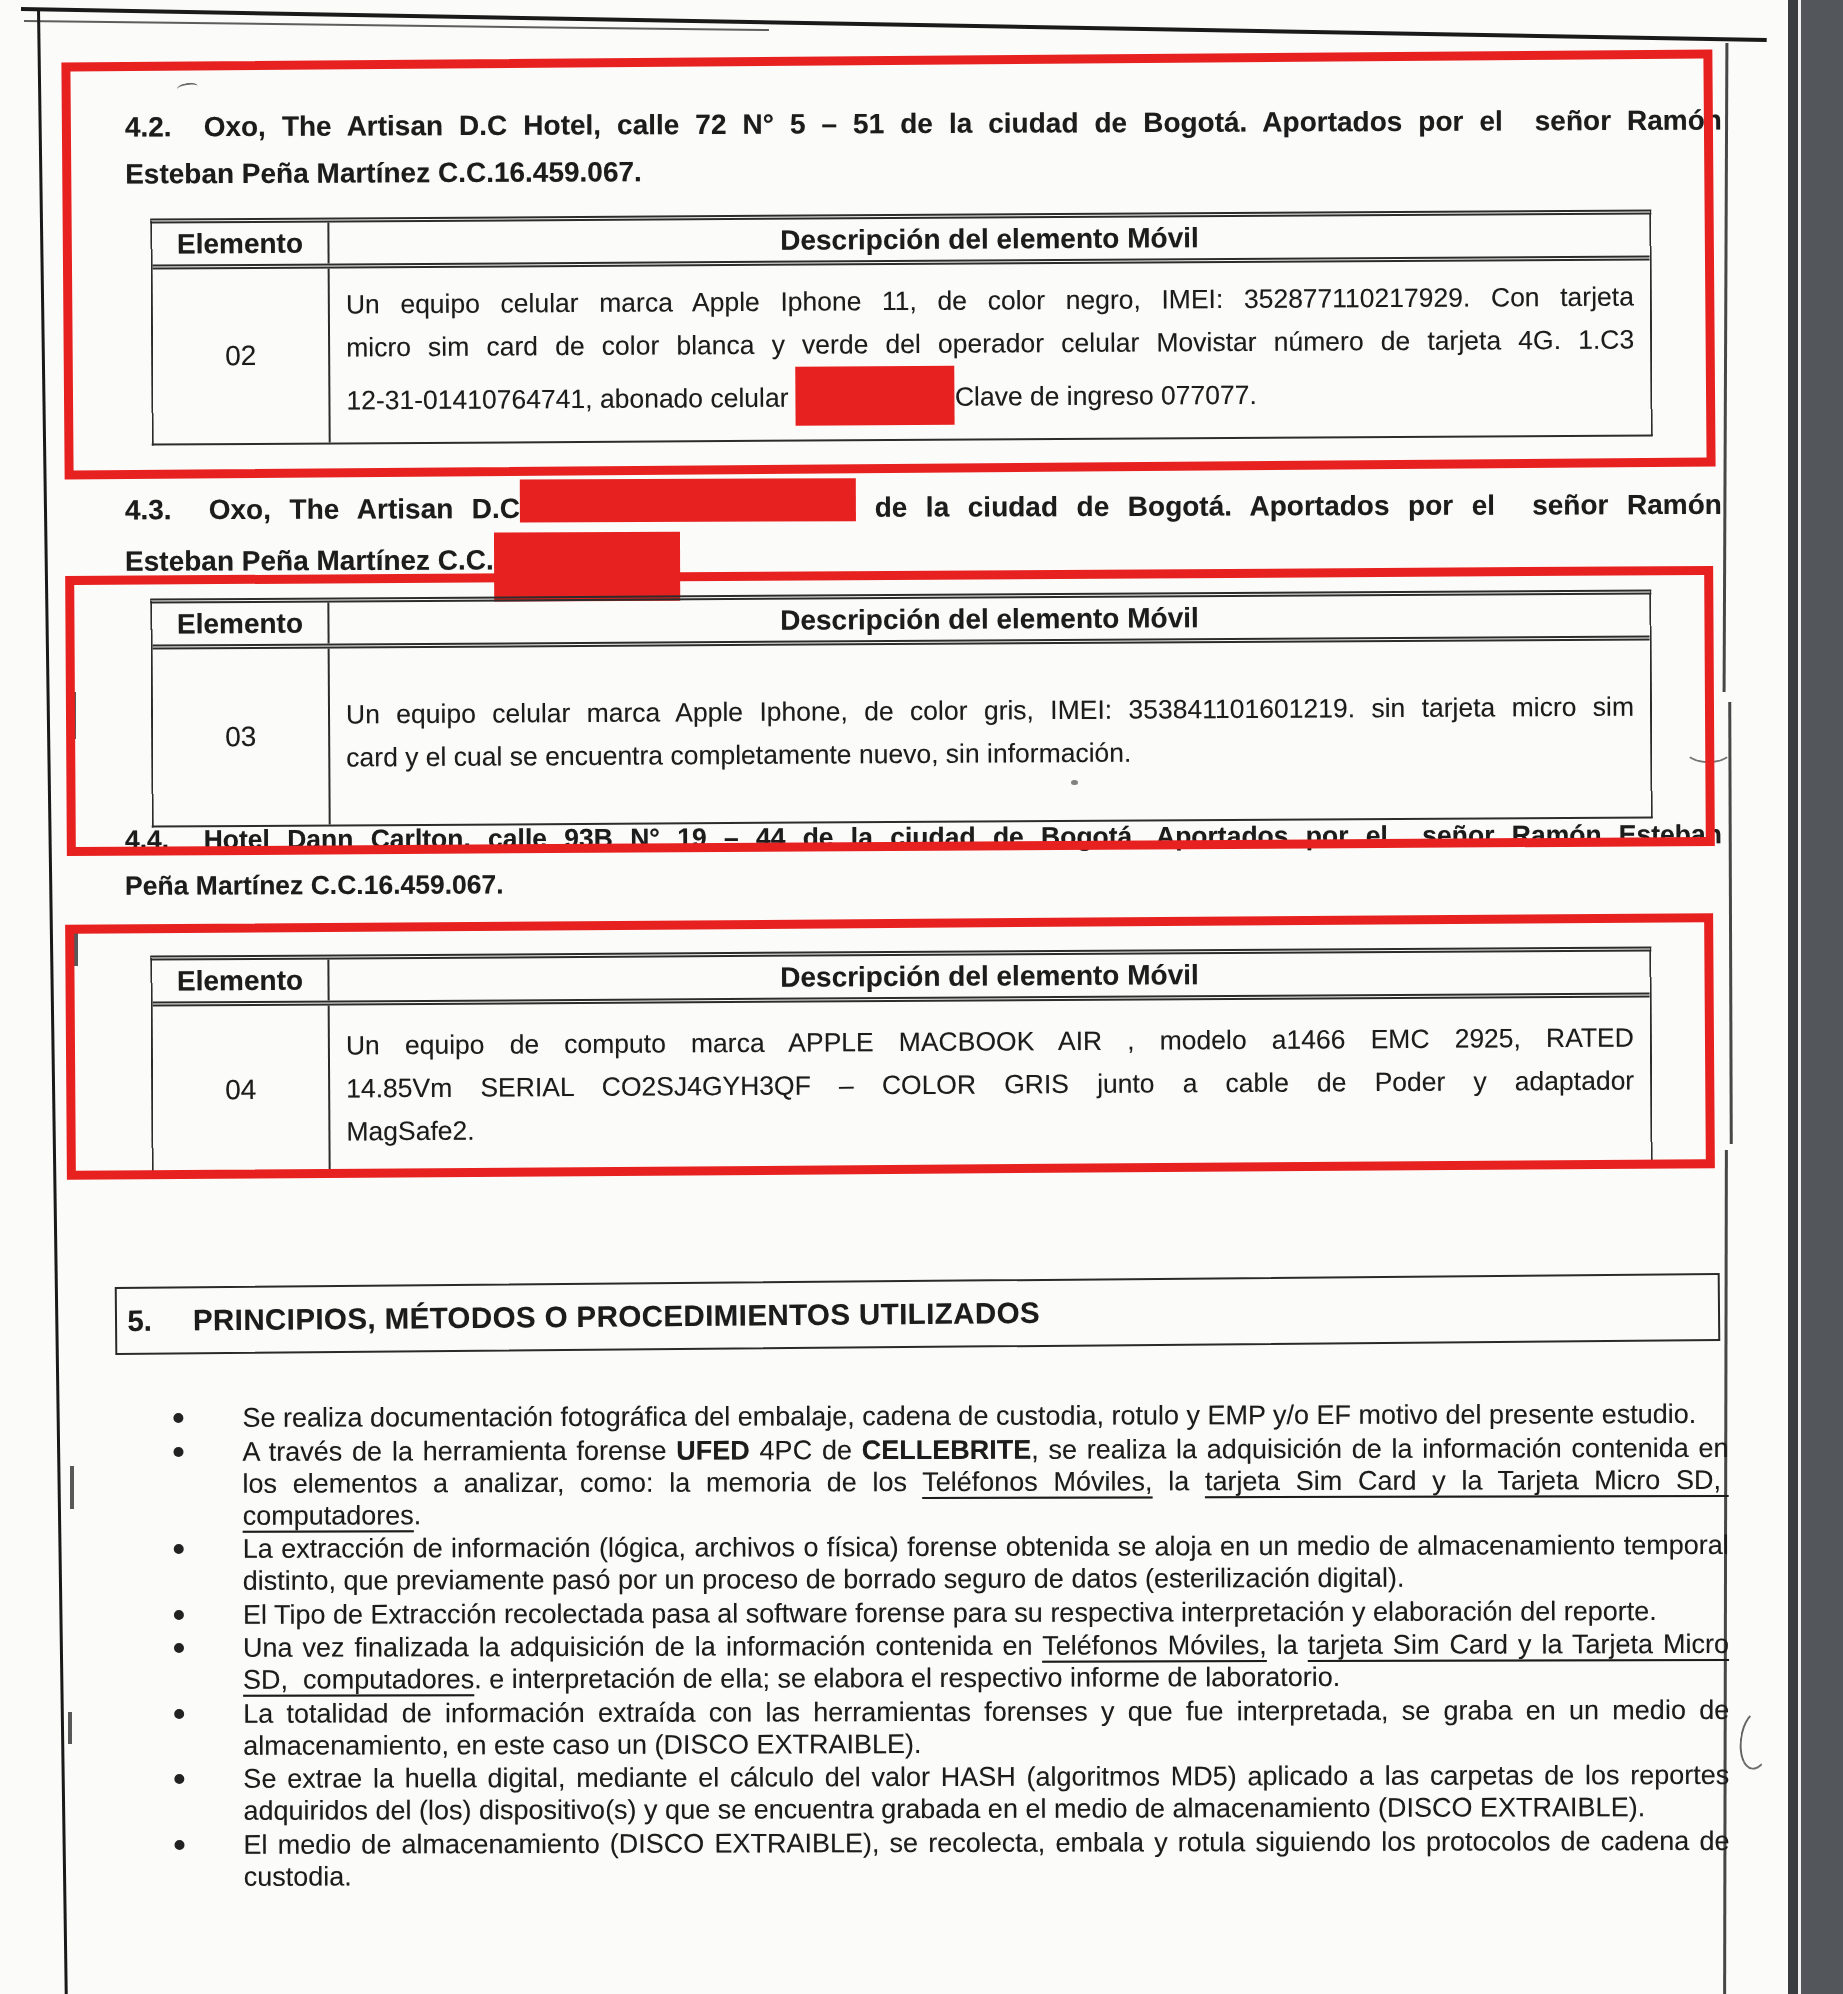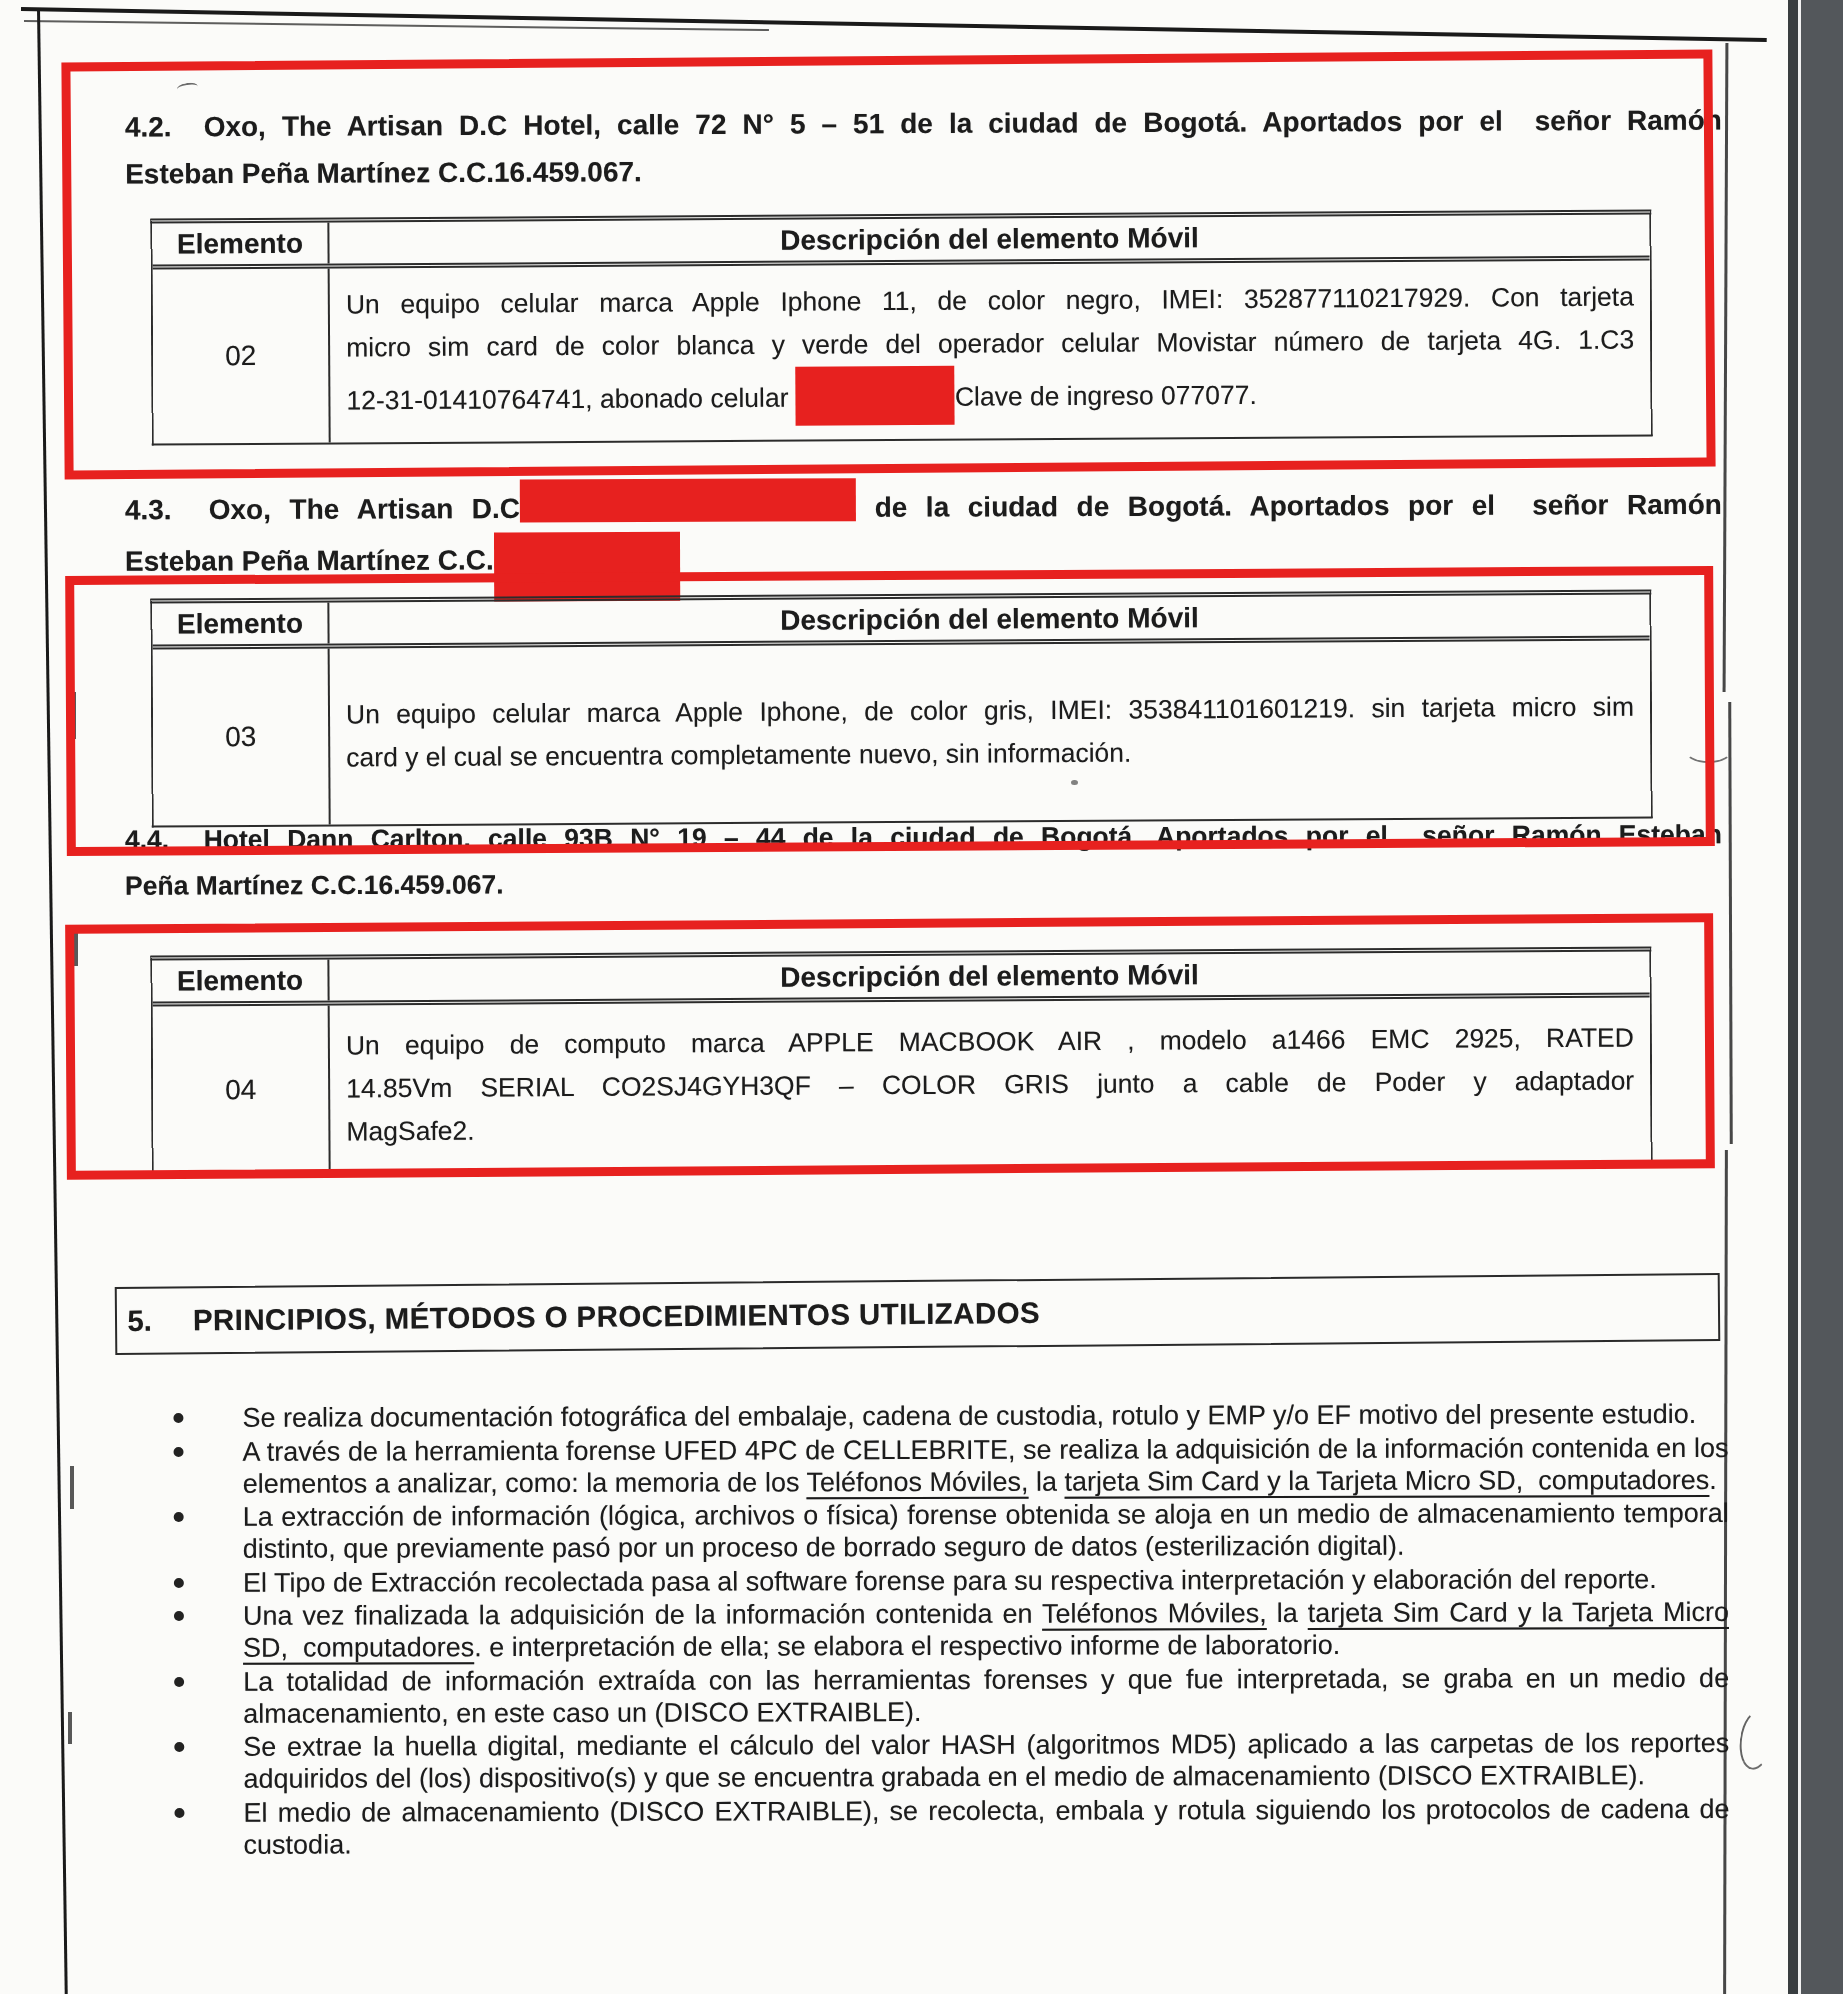--- a/index.html
+++ b/index.html
@@ -31,21 +31,21 @@
   .bar-main{position:absolute; left:1801px; top:0; width:43px; height:1995px; background:var(--bar,#53575b); z-index:50;}
   
   .rbox{position:absolute; border:9.6px solid var(--red,#e7211f); z-index:30;}
   .rbox1{left:63px; top:56px;   width:1651px; height:417px; transform:rotate(-.45deg);}
   .rbox2{left:66px; top:571px;  width:1648px; height:280px; transform:rotate(-.35deg);}
   .rbox3{left:66px; top:919px; width:1648px; height:255px; transform:rotate(-.4deg);}
   
   .txt{position:absolute; text-shadow:0 0 0.7px rgba(25,25,25,.38);}
   .jline{text-align:justify; text-align-last:justify;}
   .jlast{text-align-last:left;}
-  .b{font-weight:400;}
+  .b{font-weight:700;}
   .u{text-decoration:underline; text-decoration-thickness:2.2px; text-underline-offset:5.9px;}
   .redact{display:inline-block; background:var(--red,#e7211f); vertical-align:middle;}
   .h42{left:125px; top:100px; width:1597px; font-size:28px; font-weight:700; line-height:47px; transform:rotate(-.25deg);}
   .h43{left:125px; top:478px; width:1597px; font-size:28px; font-weight:700; line-height:47px; transform:rotate(-.2deg);}
   .h44{left:125px; top:814px; width:1597px; font-size:26.5px; font-weight:700; line-height:46px; transform:rotate(-.2deg);}
   
   .etable{position:absolute; left:151px; width:1501px; border:2.2px solid #2c2c2c; border-top:5.2px double #2c2c2c; transform:rotate(-.35deg); background:transparent;}
   .t1{top:214px;} .t2{top:594px;} .t3{top:951px;}
   .erow{display:flex;}
   .ehead{border-bottom:5.2px double #2c2c2c; height:46px;}

